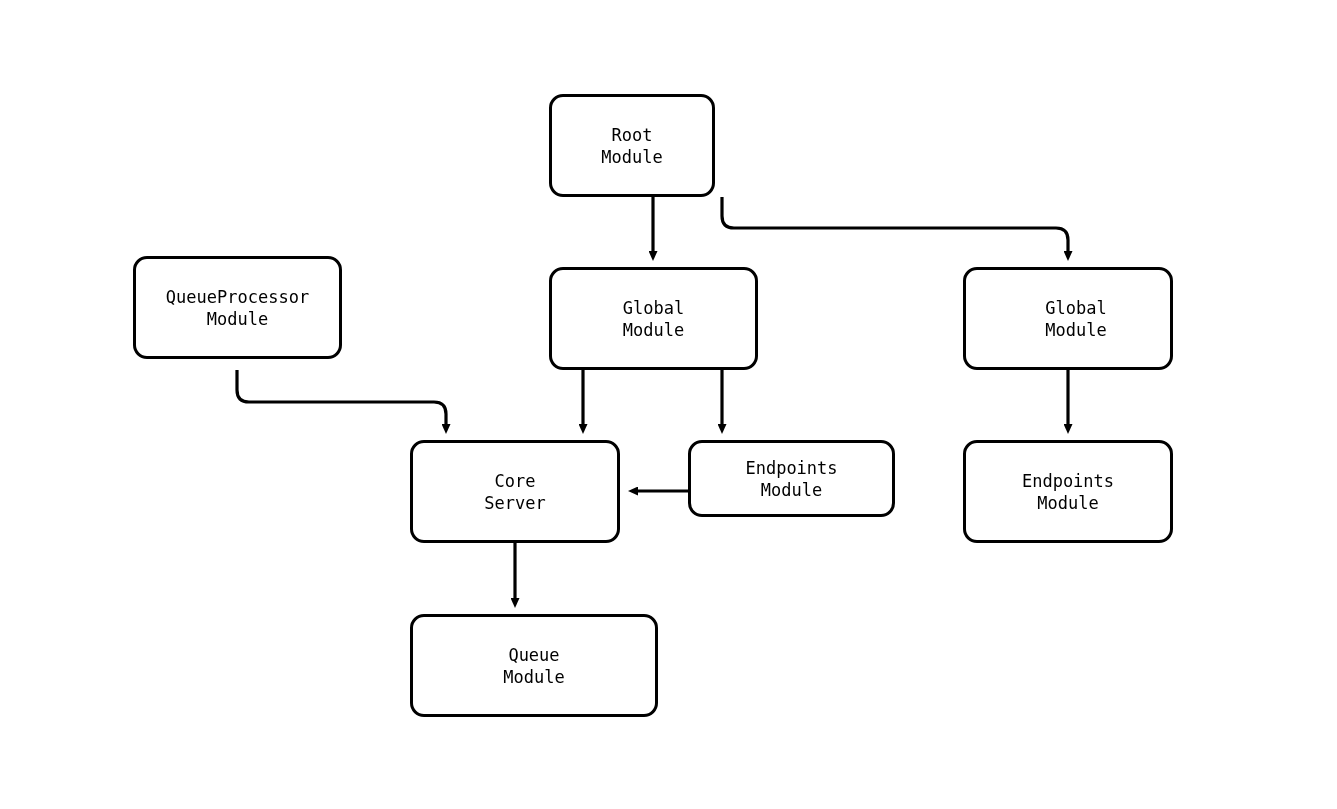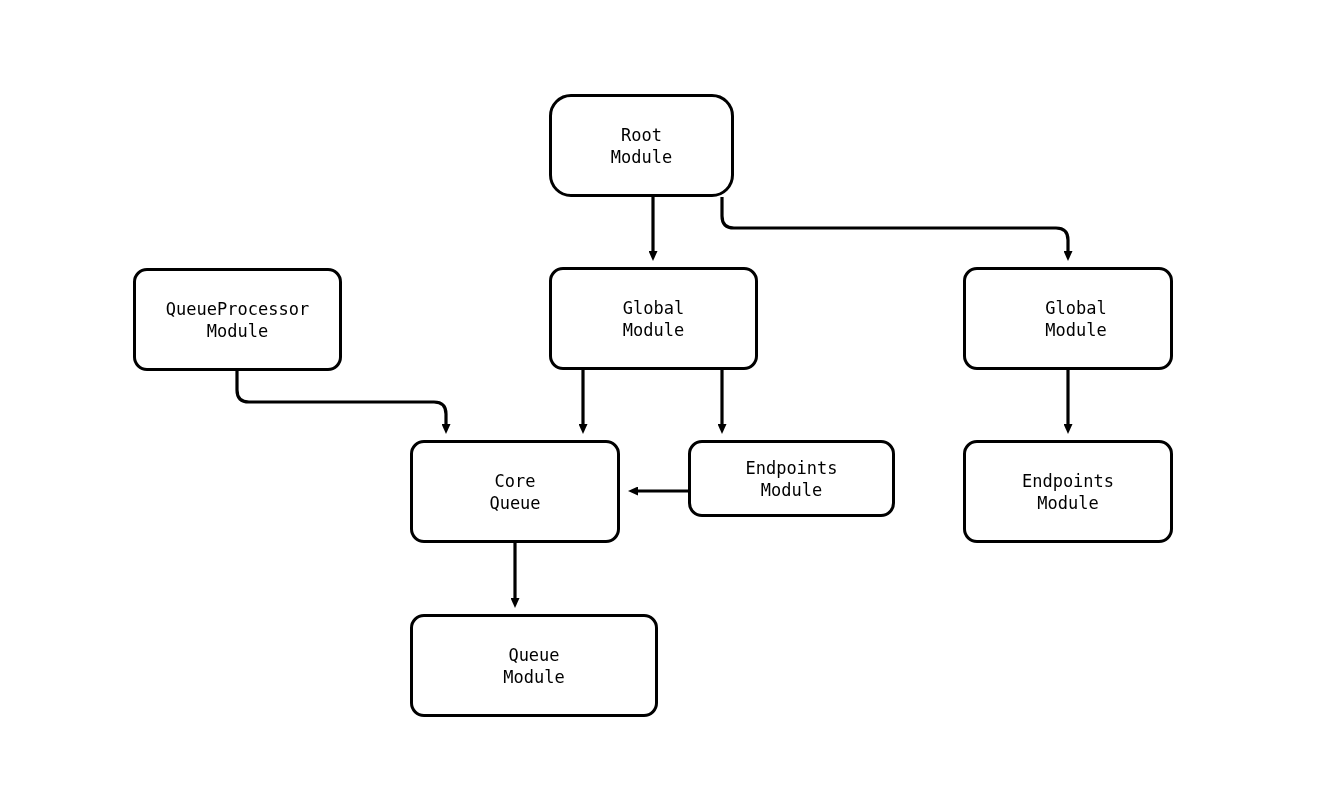--- a/index.html
+++ b/index.html
@@ -62,39 +62,39 @@
         <path d="M 237 370 L 237 390 Q 237 402 249 402 L 434 402 Q 446 402 446 414 L 446 425" marker-end="url(#arrowhead)"></path>
         <path d="M 583 370 L 583 425" marker-end="url(#arrowhead)"></path>
         <path d="M 722 370 L 722 425" marker-end="url(#arrowhead)"></path>
         <path d="M 688 491 L 637 491" marker-end="url(#arrowhead)"></path>
         <path d="M 515 543 L 515 599" marker-end="url(#arrowhead)"></path>
         <path d="M 1068 370 L 1068 425" marker-end="url(#arrowhead)"></path>
       </g>
   </svg>
 
   <div id="nodes">
-      <div class="node" style="left: 549px; top: 94px; width: 185px; height: 103px; border-radius: 22px;">
+      <div class="node" style="left: 549px; top: 94px; width: 166px; height: 103px;">
         <div class="node-label">Root
 Module</div>
       </div>
-      <div class="node" style="left: 133px; top: 268px; width: 209px; height: 103px;">
+      <div class="node" style="left: 133px; top: 256px; width: 209px; height: 103px;">
         <div class="node-label">QueueProcessor
 Module</div>
       </div>
       <div class="node" style="left: 549px; top: 267px; width: 209px; height: 103px;">
         <div class="node-label">Global
 Module</div>
       </div>
       <div class="node" style="left: 963px; top: 267px; width: 210px; height: 103px; padding-left: 16px;">
         <div class="node-label">Global
 Module</div>
       </div>
       <div class="node" style="left: 410px; top: 440px; width: 210px; height: 103px;">
         <div class="node-label">Core
-Queue</div>
+Server</div>
       </div>
       <div class="node" style="left: 688px; top: 440px; width: 207px; height: 77px;">
         <div class="node-label">Endpoints
 Module</div>
       </div>
       <div class="node" style="left: 963px; top: 440px; width: 210px; height: 103px;">
         <div class="node-label">Endpoints
 Module</div>
       </div>
       <div class="node" style="left: 410px; top: 614px; width: 248px; height: 103px;">

